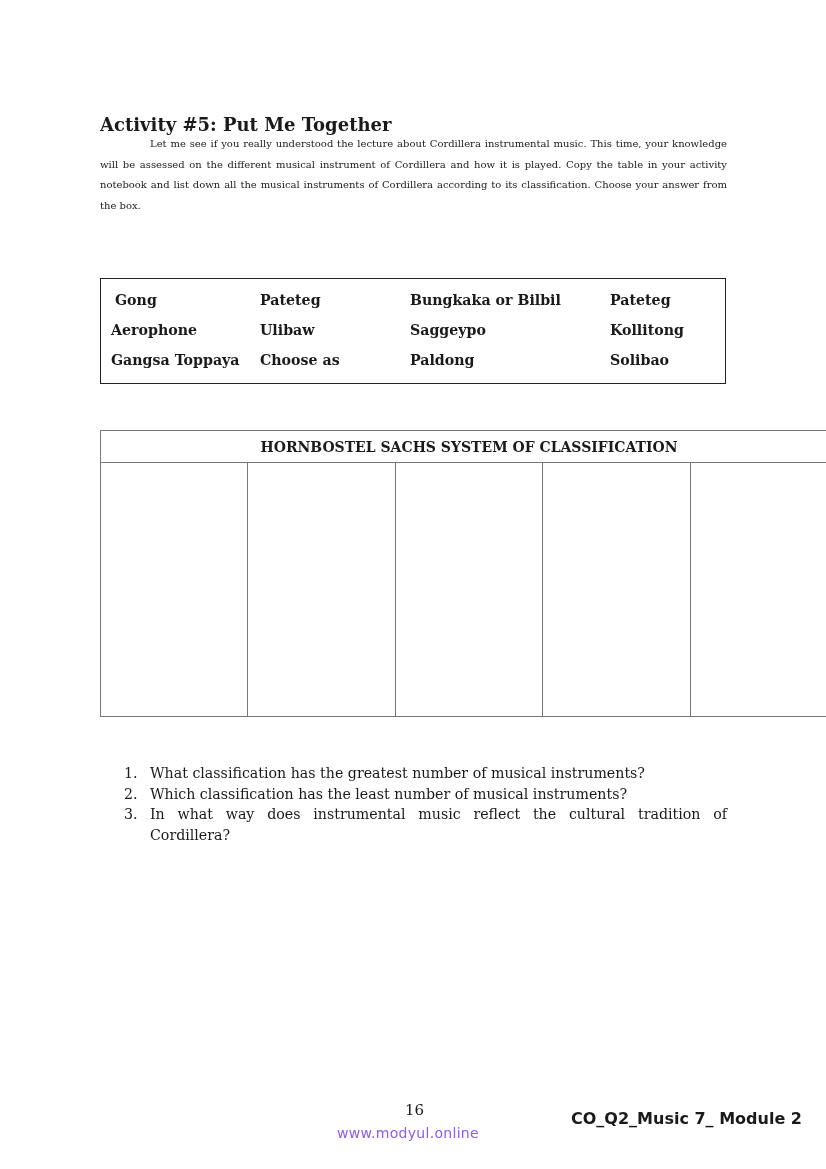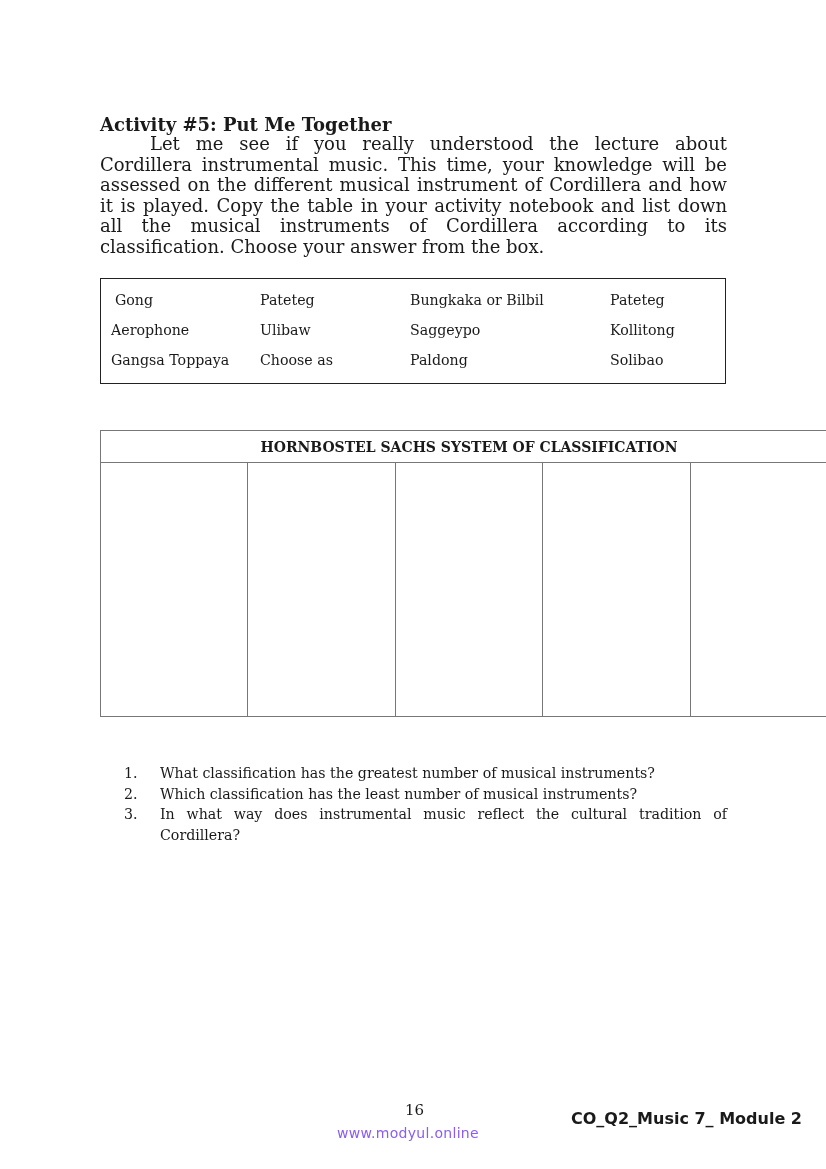--- a/index.html
+++ b/index.html
@@ -1,30 +1,30 @@
 <!DOCTYPE html>
 <html><head>
 <meta charset="utf-8">
 <style>
   html, body { margin:0; padding:0; background:#ffffff; }
   body { width:826px; height:1169px; position:relative; font-family:"DejaVu Serif", serif; color:#1a1a1a; overflow:hidden; }
   .title { position:absolute; left:100px; top:114px; font-size:18px; font-weight:bold; }
-  .intro { position:absolute; left:100px; top:134px; width:627px; font-size:18px; line-height:20.5px; text-align:justify; font-family:"DejaVu Serif", serif; }
+  .intro { position:absolute; left:100px; top:134px; width:627px; font-size:10px; line-height:20.5px; text-align:justify; font-family:"DejaVu Serif", serif; }
   .intro .indent { display:inline-block; width:50px; }
-  .box { position:absolute; left:100px; top:278px; width:624px; height:104px; border:1.3px solid #222; }
+  .box { position:absolute; left:100px; top:278px; width:624px; height:104px; border:1.3px solid #222;font-weight:bold; }
   .box .cell { position:absolute; font-size:14.2px; }
   .cls { position:absolute; left:100px; top:430px; width:738px; border-collapse:collapse; font-size:14px; }
   .cls td, .cls th { border:1px solid #777; }
   .cls .hdr { height:29px; font-weight:bold; text-align:center; }
   .cls .col { height:28px; font-weight:bold; text-align:center; font-size:14.5px; }
   .cls .blank td { height:251px; }
   .questions { position:absolute; left:124px; top:763px; width:603px; font-size:14.2px; line-height:20.5px; }
   .q { display:flex; }
   .q .num { width:26px; flex:none; }
-  .q .txt { flex:1; text-align:justify;margin-left:10px; }
+  .q .txt { flex:1; text-align:justify; }
   .pagenum { position:absolute; left:405px; top:1101px; font-size:15px; }
   .footer-code { position:absolute; left:571px; top:1109px; font-family:"DejaVu Sans", sans-serif; font-weight:bold; font-size:16px; }
   .watermark { position:absolute; left:337px; top:1125px; font-family:"DejaVu Sans", sans-serif; font-size:14px; color:#8b5cf6; letter-spacing:0.3px; }
 </style>
 </head>
 <body>
 
 <div class="title">Activity #5: Put Me Together</div>
 
 <div class="intro"><span class="indent"></span><span>Let me see if you really understood the lecture about Cordillera instrumental music.  This time, your knowledge will be assessed on the different musical instrument of Cordillera and how it is played. Copy the table in your activity notebook and list down all the musical instruments of Cordillera according to its classification. Choose your answer from the box.</span></div>

